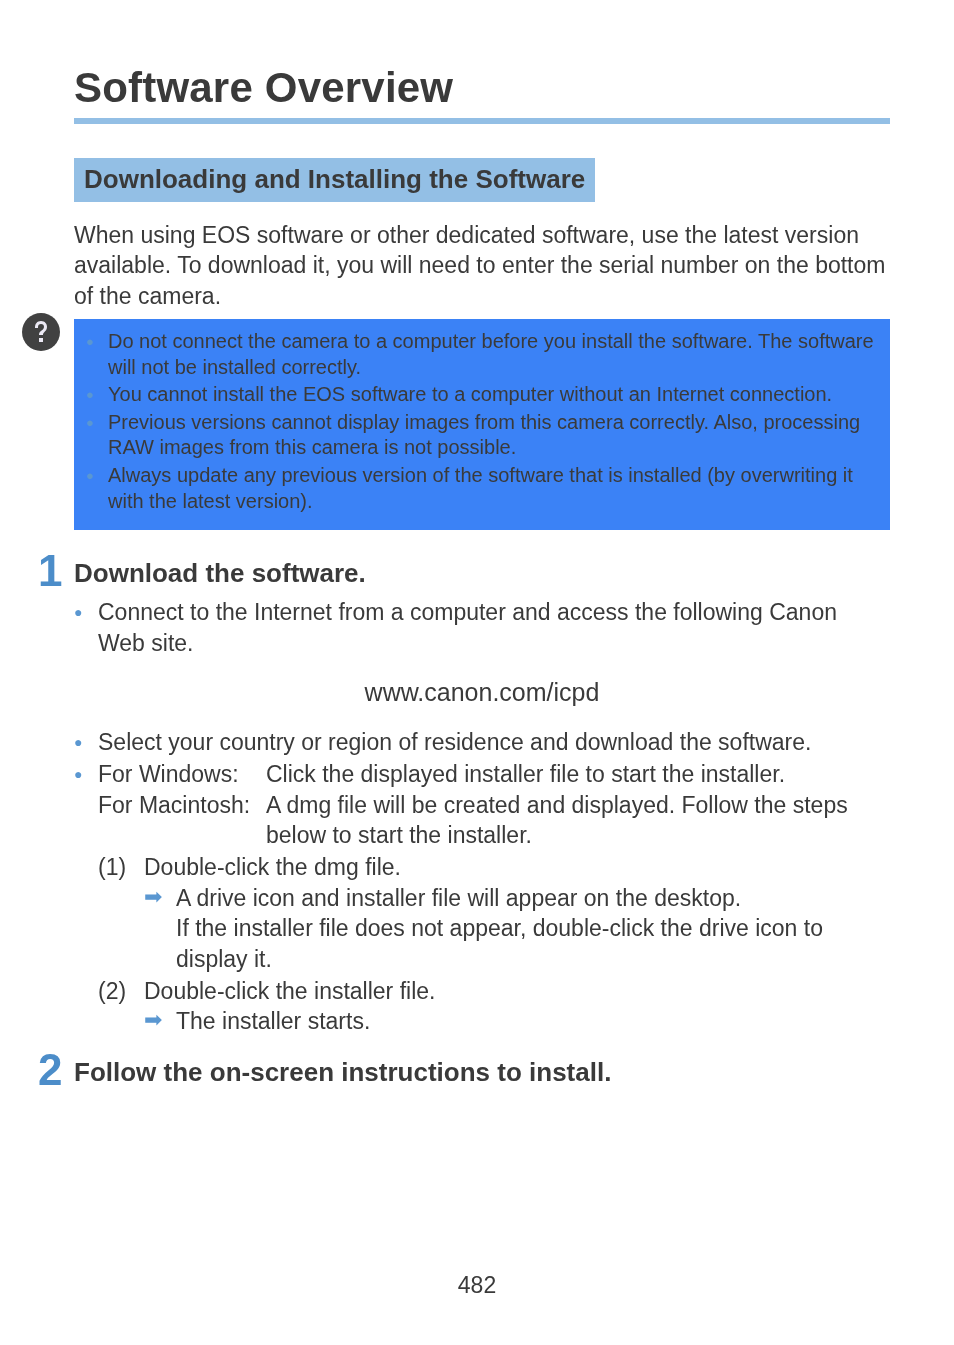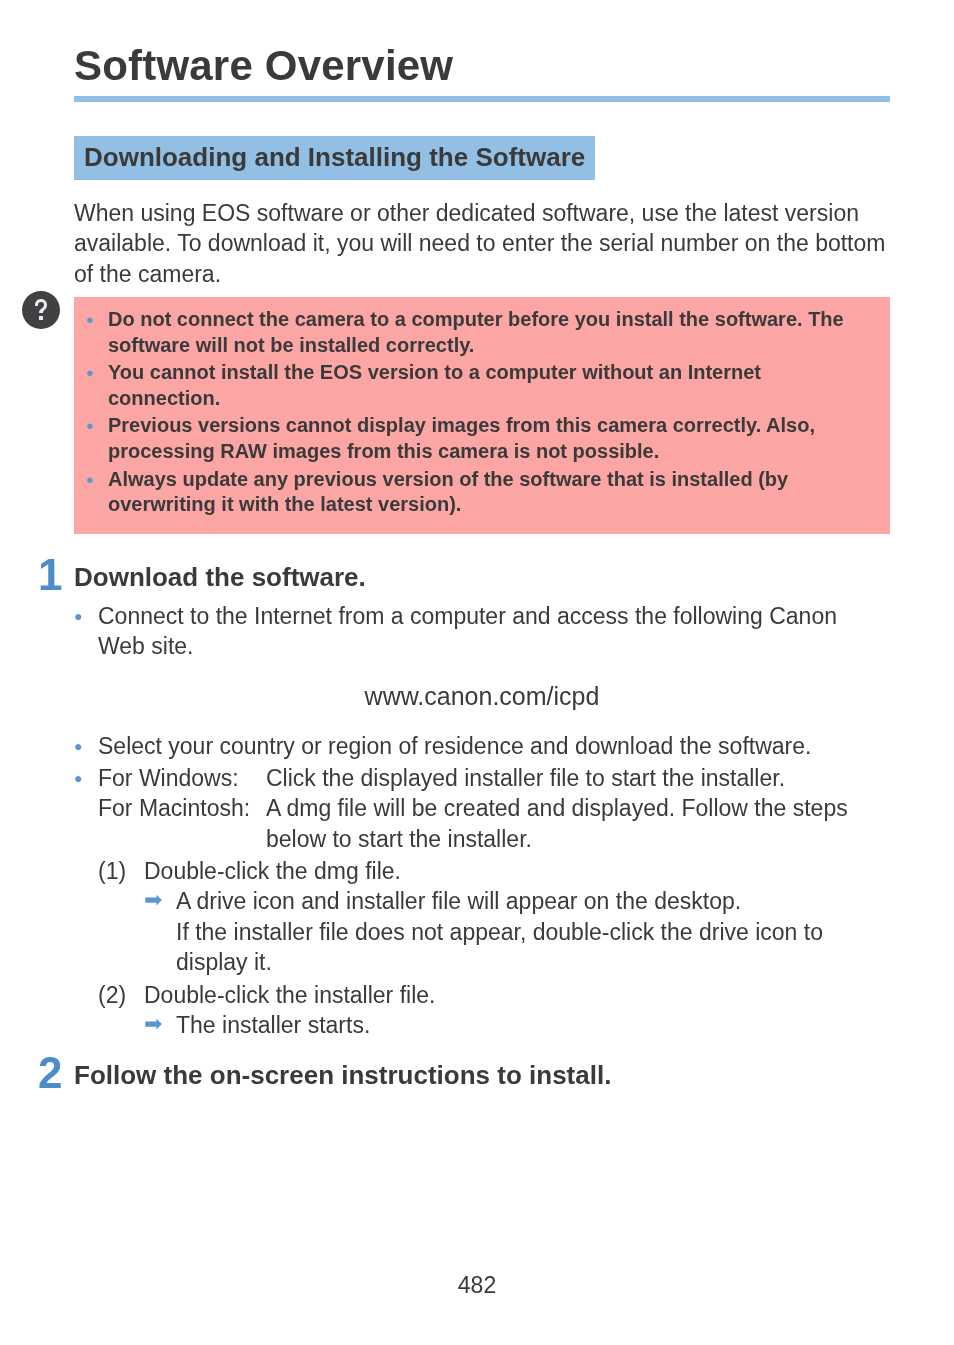--- a/index.html
+++ b/index.html
@@ -4,22 +4,21 @@
   <style>
     * { margin: 0; padding: 0; box-sizing: border-box; }
     html, body { width: 954px; height: 1345px; }
     body {
       font-family: Arial, Helvetica, sans-serif;
       color: #3a3a3a;
       background: #ffffff;
       position: relative;
     }
     .page {
-      padding: 34px 64px 0 74px;
-      margin-top: 8px;
+      padding: 64px 64px 0 74px;
     }
     h1.title {
       font-size: 42px;
       font-weight: bold;
       letter-spacing: 0.2px;
       margin-bottom: 6px;
     }
     .title-underline {
       height: 6px;
       background: #93bfe5;
@@ -34,26 +33,25 @@
       padding: 7px 10px 7px 10px;
       line-height: 1.15;
       margin-bottom: 18px;
     }
     .intro {
       font-size: 23px;
       line-height: 1.32;
       margin-bottom: 6px;
     }
     .warning-box {
-      background: #fca5a5;
+      background: #3b82f6;
       padding: 10px 14px 14px 10px;
       margin-top: 8px;
       margin-bottom: 28px;
       position: relative;
-      font-weight: bold;
     }
     .warning-icon-wrap {
       position: absolute;
       left: -52px;
       top: -6px;
     }
     .warning-icon {
       width: 38px;
       height: 38px;
       background: #414141;
@@ -189,21 +187,21 @@
   <div class="warning-box">
     <div class="warning-icon-wrap">
       <span class="warning-icon">
         <svg width="22" height="26" viewBox="0 0 22 26">
             <path d="M11 2 C7 2 5 5 5 8 L5 9 L8 9 L8 8 C8 6 9 5 11 5 C13 5 14 6 14 8 C14 10 12 11 11 12 C9.5 13 9 14 9 16 L13 16 C13 15 13 14.5 14 13.5 C15.5 12 17 10.5 17 8 C17 5 15 2 11 2 Z M9 19 L13 19 L13 23 L9 23 Z" fill="#ece9f4" transform="translate(0,0)"></path>
           </svg>
       </span>
     </div>
     <ul class="warn-list">
       <li>Do not connect the camera to a computer before you install the software. The software will not be installed correctly.</li>
-      <li>You cannot install the EOS version to a computer without an Internet connection.</li>
+      <li>You cannot install the EOS software to a computer without an Internet connection.</li>
       <li>Previous versions cannot display images from this camera correctly. Also, processing RAW images from this camera is not possible.</li>
       <li>Always update any previous version of the software that is installed (by overwriting it with the latest version).</li>
     </ul>
   </div>
 
   <div class="step">
     <span class="step-num">1</span>
     <div class="step-title">Download the software.</div>
     <ul class="bullet-list">
       <li>Connect to the Internet from a computer and access the following Canon Web site.</li>

